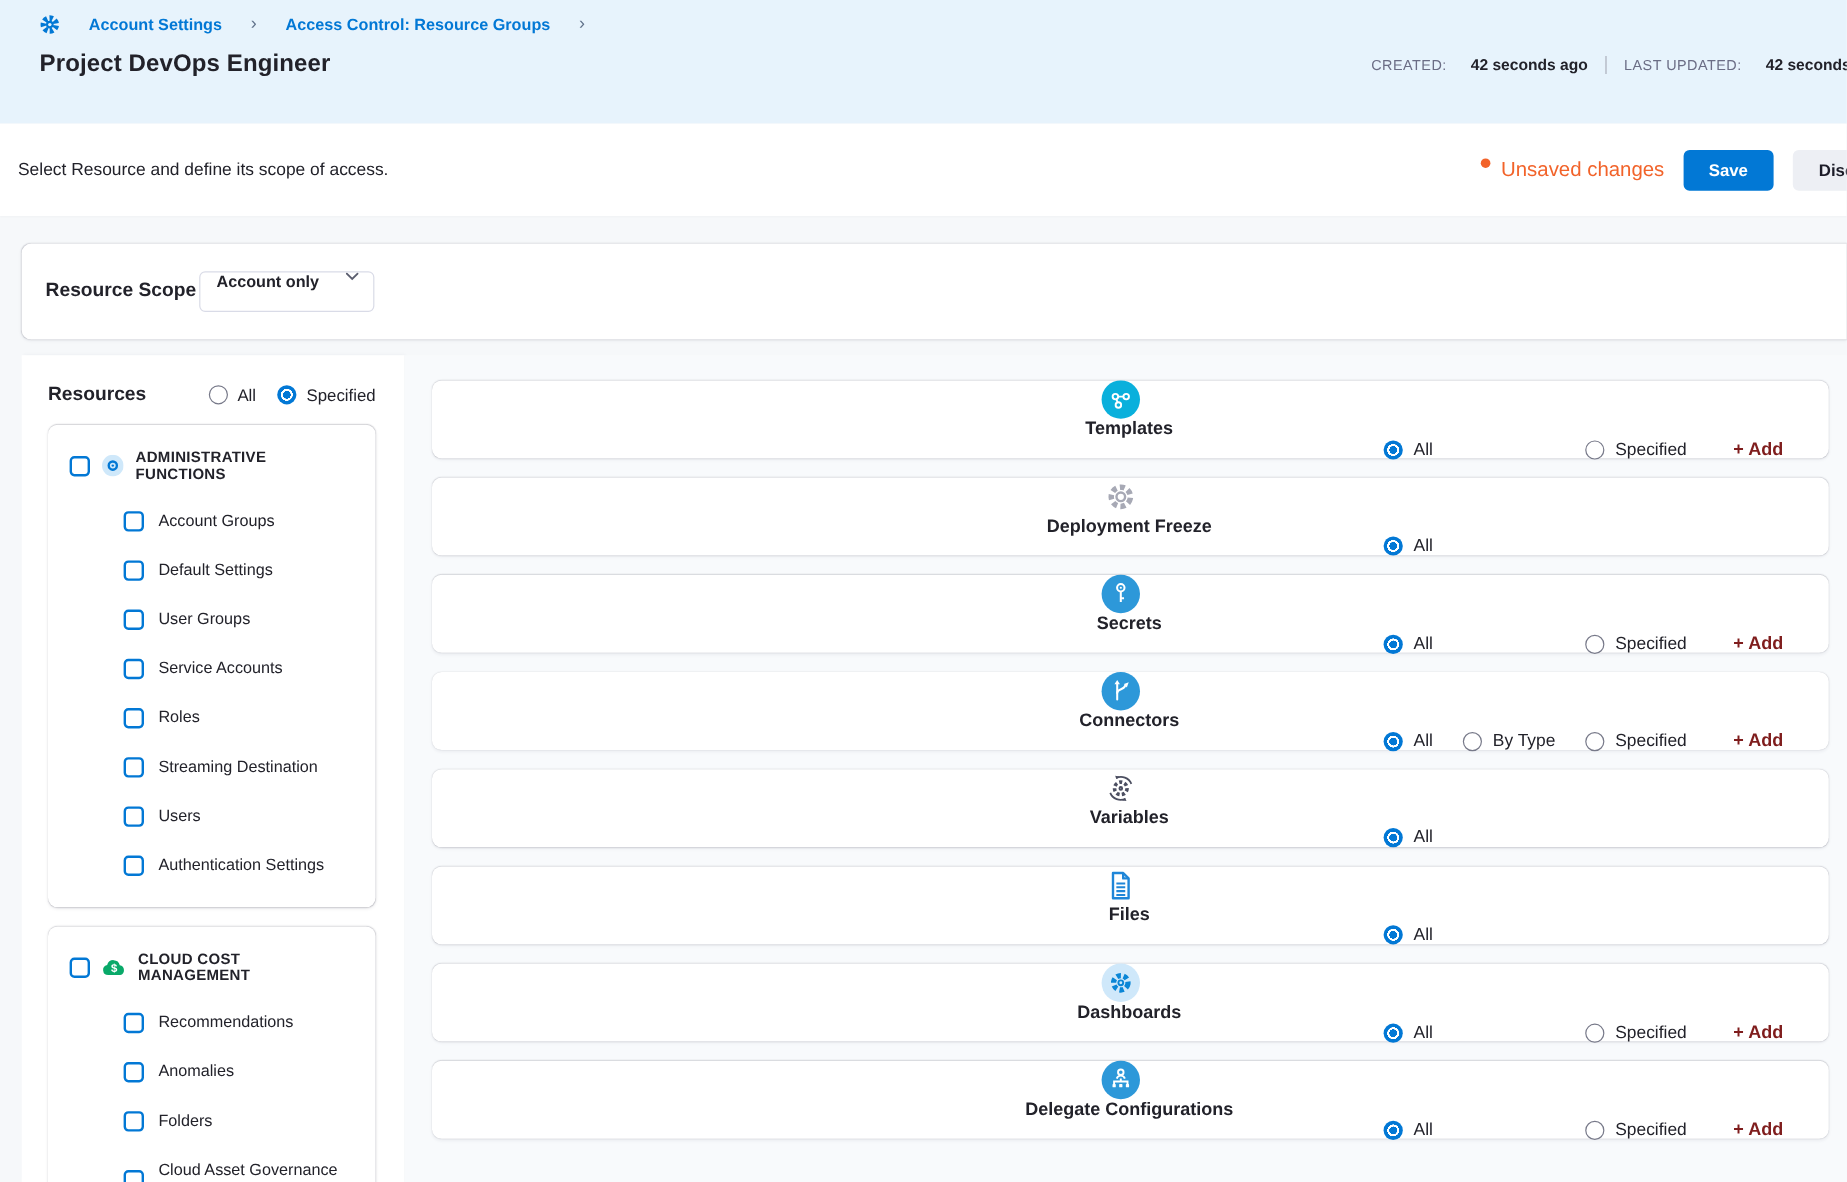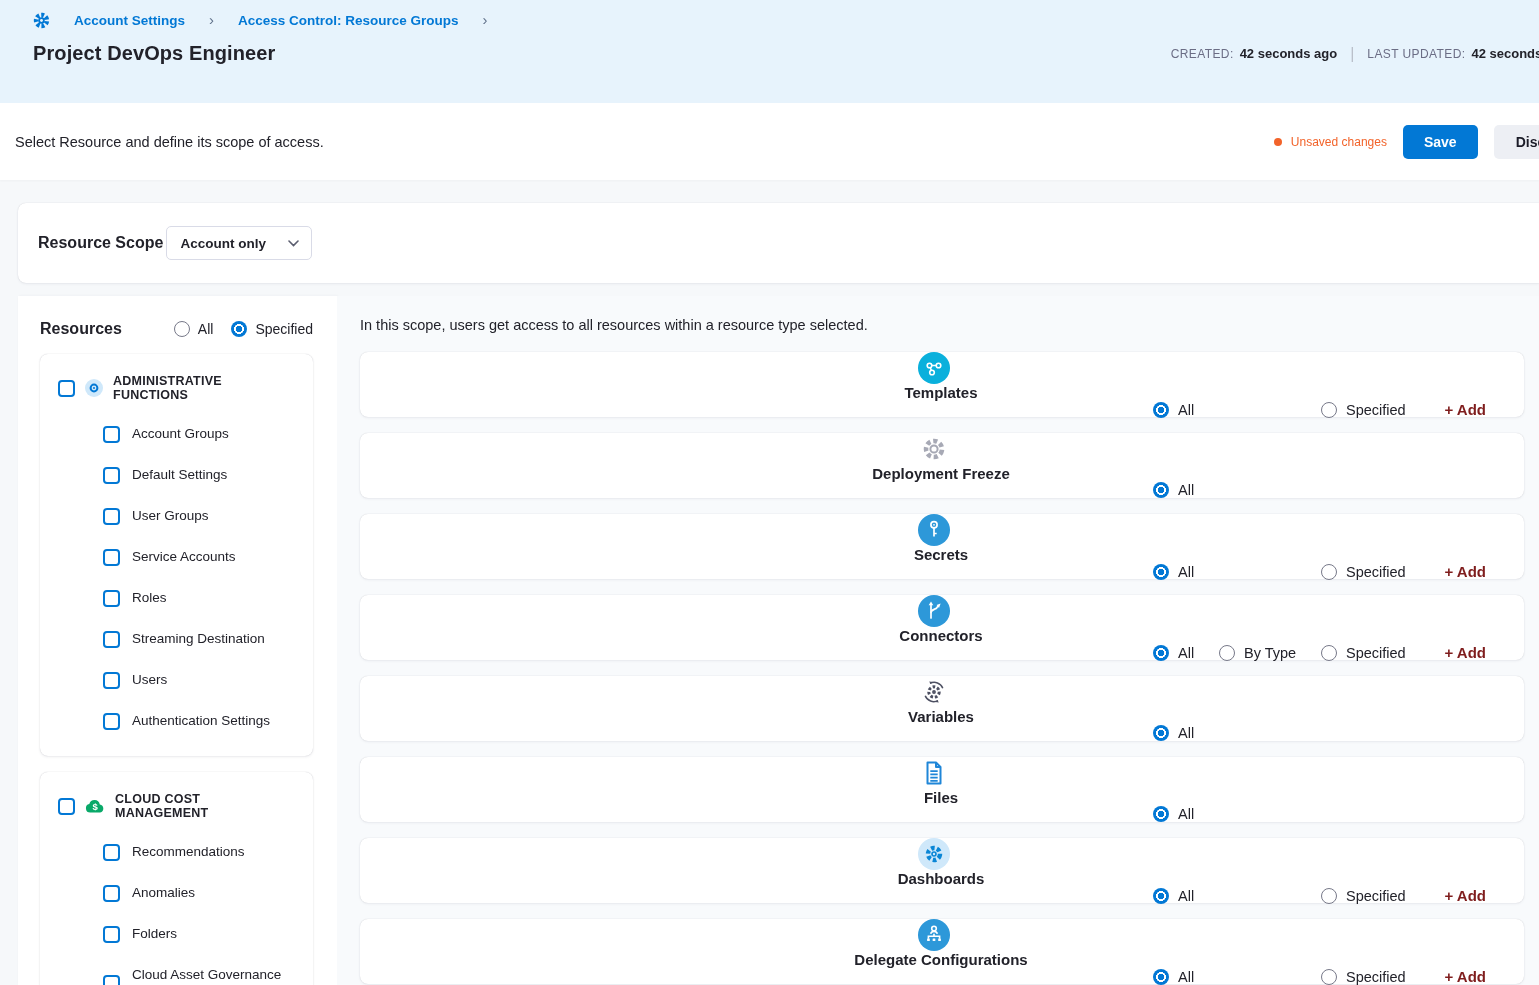--- a/index.html
+++ b/index.html
@@ -11,41 +11,41 @@
 
   
   .app-header { height:103px; background:#e7f3fc; padding:12px 0 0 33px; }
   .breadcrumb { display:flex; align-items:center; gap:24px; font-size:13.5px; font-weight:600; }
   .crumb-link { color:#0278d5; cursor:pointer; }
   .crumb-sep { color:#60718a; font-size:15px; font-weight:400; transform:translateY(-1px); }
   .title-row { display:flex; justify-content:space-between; align-items:center; margin-top:13px; }
   .page-title { font-size:20px; font-weight:600; letter-spacing:.1px; }
   .meta { display:flex; align-items:center; white-space:nowrap; margin-right:-30px; }
   .meta-label { color:#6b6d85; font-size:12px; letter-spacing:.4px; }
-  .meta-value { font-size:13px; font-weight:600; margin-left:6px; }
+  .meta-value { font-size:13px; font-weight:600; margin-left:20px; }
   .meta-sep { color:#b9bfca; margin:0 13px; font-size:16px; font-weight:400; }
 
   
   .toolbar { height:77px; background:#fff; display:flex; align-items:center; padding-left:15px;
              box-shadow:0 1px 2px rgba(40,41,61,.04); position:relative; z-index:2; }
   .toolbar-desc { font-size:14.5px; }
   .toolbar-right { margin-left:auto; display:flex; align-items:center; gap:16px; margin-right:-50px; }
-  .unsaved { color:#f2632a; font-size:12px; display:flex; align-items:center; gap:9px; font-weight:500; }
+  .unsaved { color:#f2632a; font-size:17px; display:flex; align-items:flex-start; gap:9px; font-weight:500; }
   .dot { width:8px; height:8px; border-radius:50%; background:#f2632a; }
   .btn { border:none; border-radius:5px; height:34px; font-family:inherit; font-size:14px; font-weight:700; cursor:pointer; }
   .btn-save { background:#0278d5; color:#fff; padding:0 21px; }
   .btn-discard { background:#edeff4; color:#1c1c28; padding:0 22px; }
 
   
   .scope-card { margin:23px 0 0 18px; background:#fff; border-radius:8px 0 0 8px; height:80px;
                 display:flex; align-items:center; gap:3px; padding-left:20px;
                 box-shadow:0 0 1px rgba(40,41,61,.2), 0 1px 3px rgba(40,41,61,.06); }
   .scope-label { font-size:16px; font-weight:700; }
   .scope-dropdown { height:34px; border:1px solid #d9dbe7; border-radius:5px; background:#fff;
-                    display:flex; align-items:center; gap:22px; padding:0 12px 0 13px;
+                    display:flex; gap:22px; padding:0 12px 0 13px;
                     font-size:13.5px; font-weight:600; cursor:pointer; }
 
   
   .content { display:flex; margin-left:18px; margin-top:13px; height:689px; }
 
   .sidebar { width:319px; flex:none; background:#fff; overflow:hidden;
              box-shadow:1px 0 3px rgba(40,41,61,.05); padding:24px 24px 0 22px; }
   .sidebar-header { display:flex; align-items:center; }
   .sidebar-title { font-size:16px; font-weight:700; flex:1; }
   .sb-radio-group { display:flex; align-items:center; gap:18px; }
@@ -242,21 +242,20 @@
   <li class="group-item">
     <span class="checkbox"></span>
     <span class="item-label">Cloud Asset Governance Rules</span>
   </li>
 </ul>
   </div>
 </div>
   </aside>
 
   <main class="main">
-    <div class="main-desc">In this scope, users get access to all resources within a resource type selected.</div>
     <div>
   <div class="resource-row">
     <span class="row-icon templates-icon">
             <svg width="32" height="32" viewBox="0 0 32 32">
               <g fill="none" stroke="#fff" stroke-width="1.6">
                 <circle cx="11.5" cy="13.5" r="2.3"></circle>
                 <circle cx="20.5" cy="13.5" r="2.3"></circle>
                 <circle cx="14" cy="20.5" r="2.3"></circle>
                 <path d="M13.9 13.5h4.3M12.3 15.7l1 2.5"></path>
               </g>

